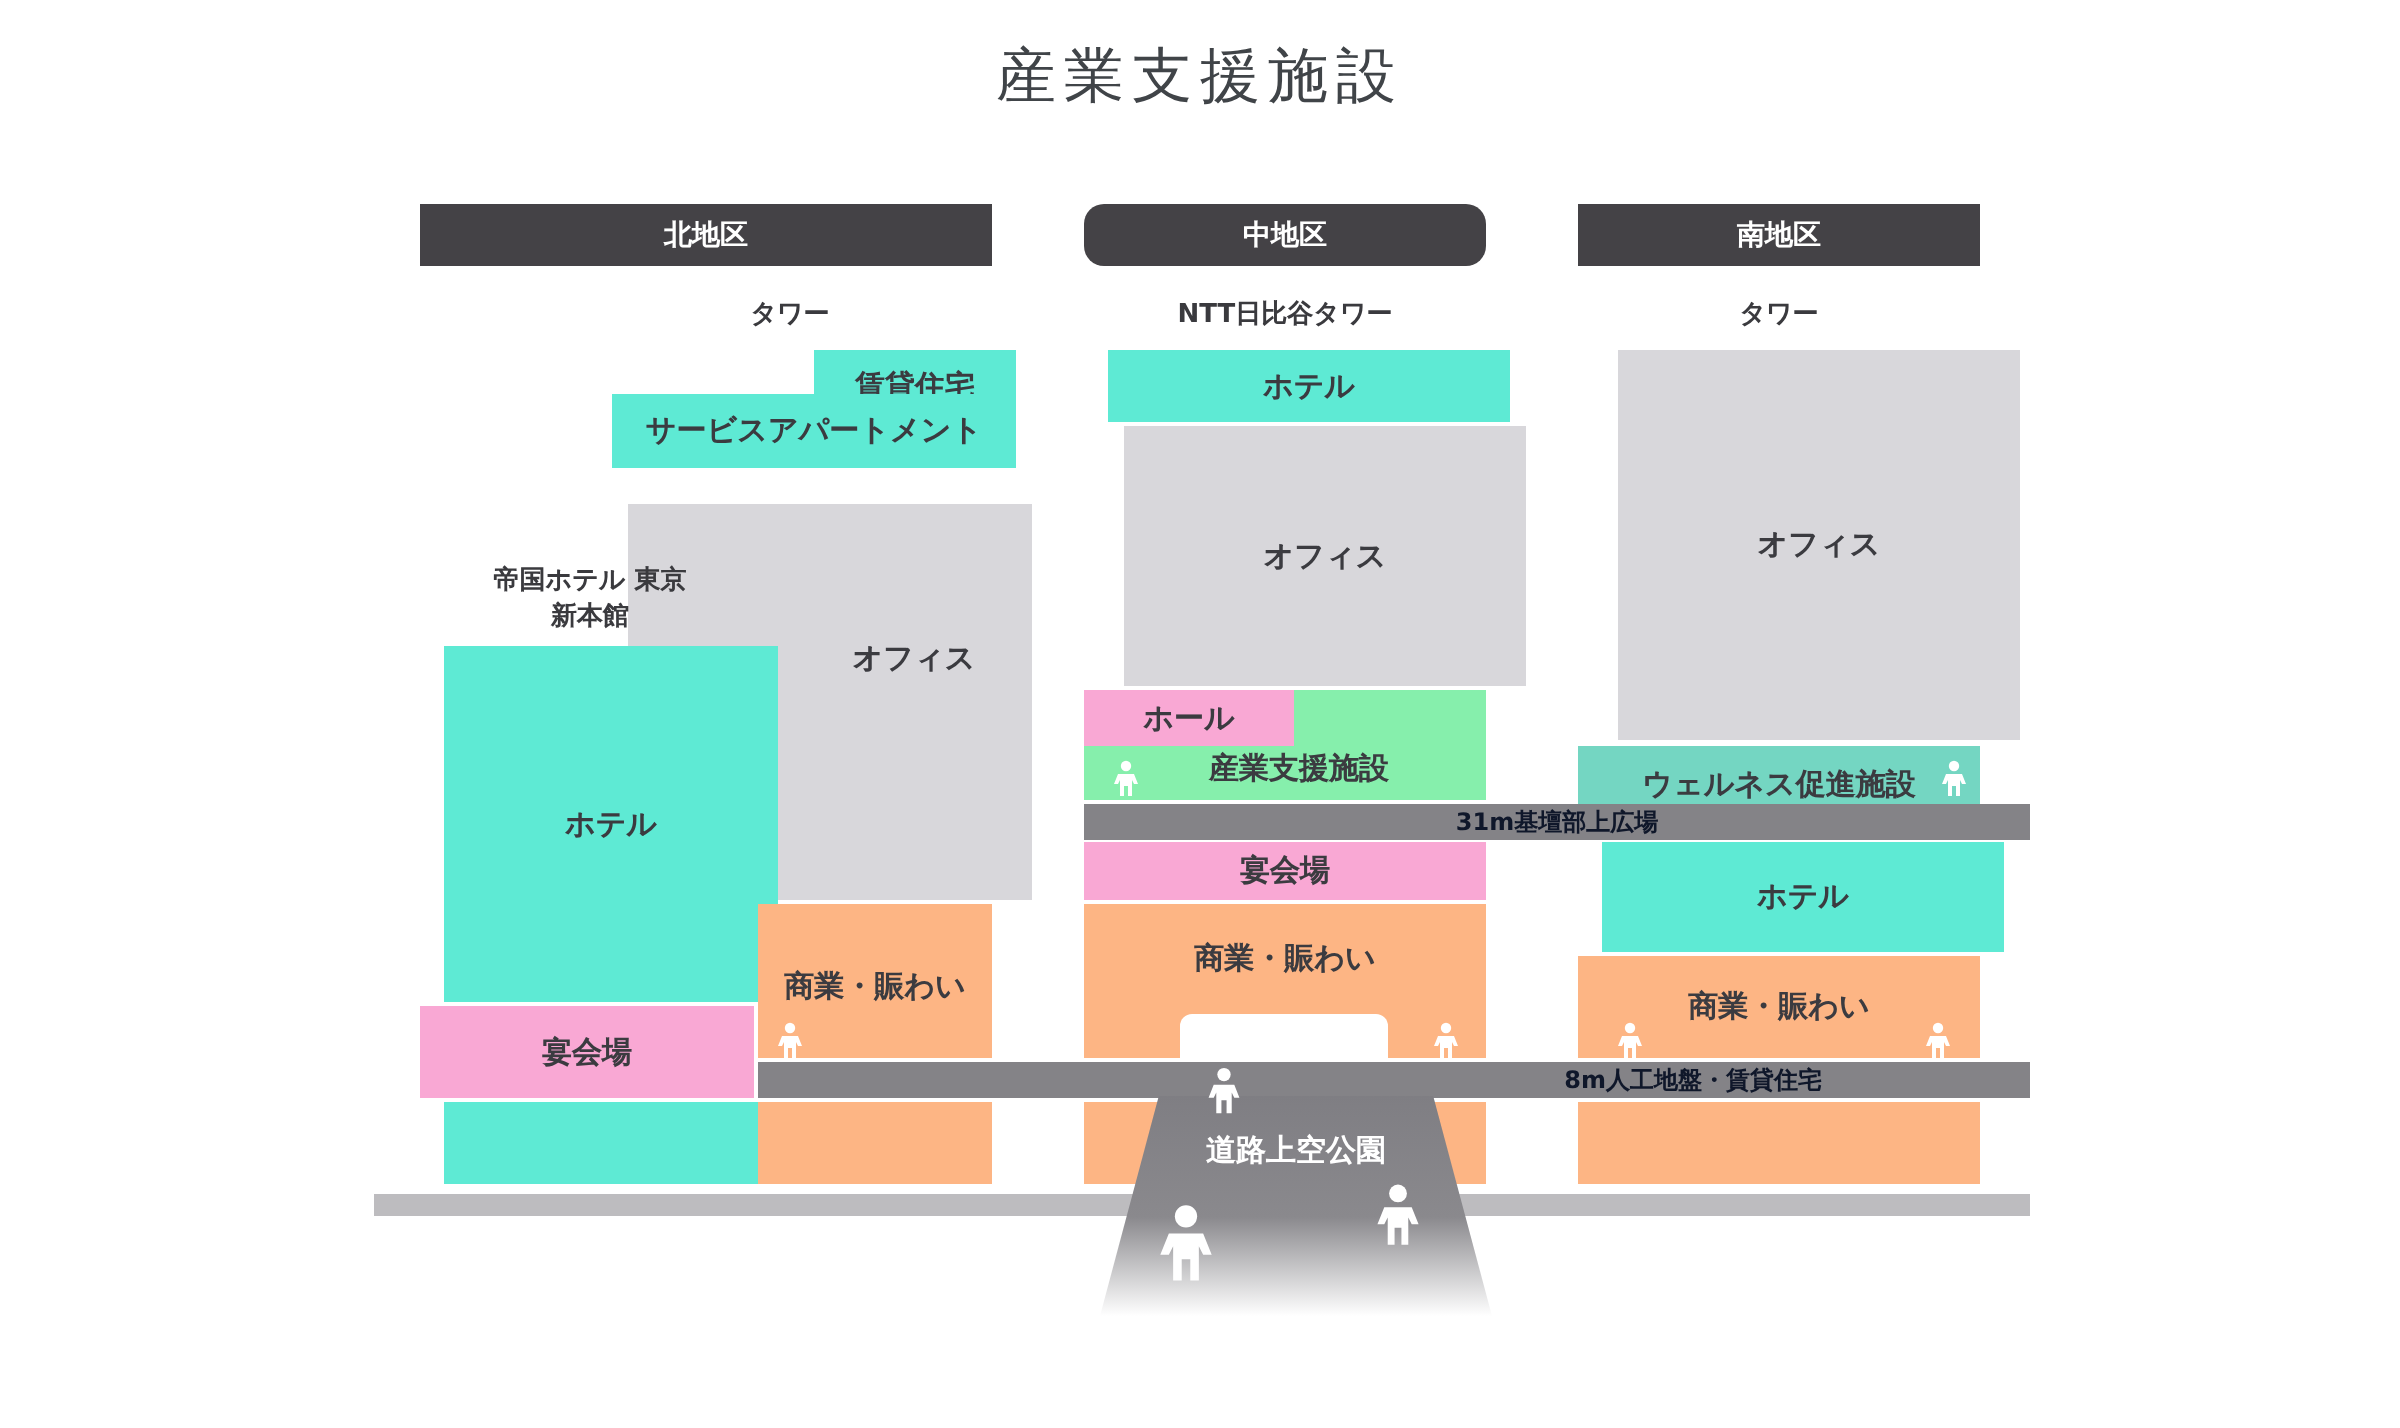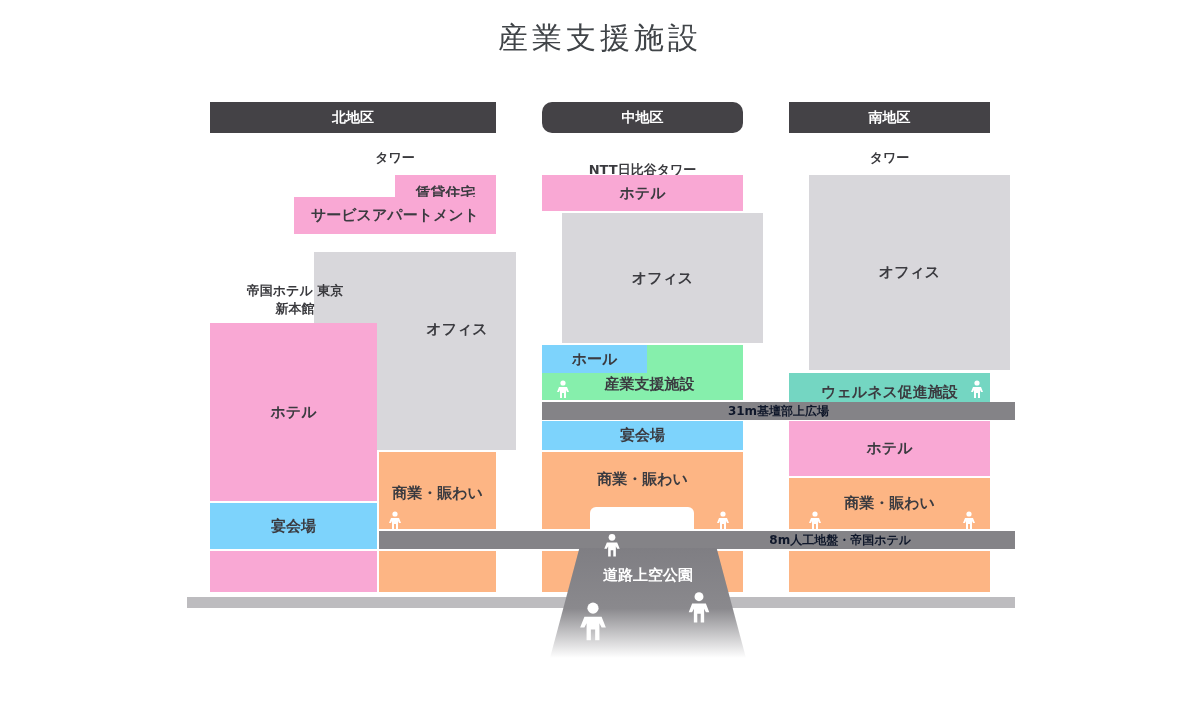--- a/index.html
+++ b/index.html
@@ -16,23 +16,23 @@
       position:absolute; top:102px; height:31px; background:#444246; color:#fff;
       font-size:14px; font-weight:bold; display:flex; align-items:center; justify-content:center;text-align:right;
     }
     .label {
       position:absolute; font-size:13px; font-weight:bold; color:#3a3a3e; text-align:center; line-height:18px;
     }
     .blk {
       position:absolute; display:flex; align-items:center; justify-content:center;
       font-size:15px; font-weight:bold; color:#3b3b40; box-sizing:border-box;
     }
-    .y { background:#f9a8d4; }
+    .y { background:#5eead4;margin-left:12px; }
     .g { background:#d8d7db;margin-left:20px; }
-    .p { background:#7dd3fc; }
+    .p { background:#f9a8d4; }
     .o { background:#fdb584; }
     .b { background:#86efac; }
     .t { background:#74d6c2; }
     .deck {
       position:absolute; height:18px; background:#848387; color:#0f172a;
       font-size:12px; font-weight:bold; display:flex; align-items:center; justify-content:center;
     }
     .ground { position:absolute; left:187px; top:597px; width:828px; height:11px; background:#bdbcbf; }
     .park {
       position:absolute; left:550px; top:548px; width:196px; height:110px;
@@ -52,21 +52,21 @@
 </head>
 <body>
 
 <div class="title">産業支援施設</div>
 
 <div class="hdr" style="left:210px;width:286px;">北地区</div>
 <div class="hdr" style="left:542px;width:201px;border-radius:10px;">中地区</div>
 <div class="hdr" style="left:789px;width:201px;">南地区</div>
 
 <div class="label" style="left:295px;width:200px;top:149px;">タワー</div>
-<div class="label" style="left:542px;width:201px;top:149px;margin-top:12px;">NTT日比谷タワー</div>
+<div class="label" style="left:542px;width:201px;top:149px;">NTT日比谷タワー</div>
 <div class="label" style="left:789px;width:201px;top:149px;">タワー</div>
 
 <div class="blk y" style="left:395px;top:175px;width:101px;height:36px;">賃貸住宅</div>
 <div class="blk y" style="left:294px;top:197px;width:202px;height:37px;">サービスアパートメント</div>
 <div class="blk g" style="left:294px;top:252px;width:202px;height:198px;align-items:flex-start;padding-left:84px;padding-top:68px;">
     <span>オフィス</span>
   </div>
 <div class="label" style="left:232px;top:282px;width:126px;">
   <div>帝国ホテル 東京</div>
   <div>新本館</div>
@@ -86,21 +86,21 @@
 <div class="gap" style="left:590px;top:507px;width:104px;height:24px;"></div>
 <div class="blk o" style="left:542px;top:551px;width:201px;height:41px;"></div>
 
 <div class="blk g" style="left:789px;top:175px;width:201px;height:195px;">オフィス</div>
 <div class="blk t" style="left:789px;top:373px;width:201px;height:39px;">ウェルネス促進施設</div>
 <div class="blk y" style="left:789px;top:421px;width:201px;height:55px;">ホテル</div>
 <div class="blk o" style="left:789px;top:478px;width:201px;height:51px;">商業・賑わい</div>
 <div class="blk o" style="left:789px;top:551px;width:201px;height:41px;"></div>
 
 <div class="deck" style="left:542px;top:402px;width:473px;">31m基壇部上広場</div>
-<div class="deck" style="left:379px;top:531px;width:636px;justify-content:flex-end;padding-right:104px;box-sizing:border-box;">8m人工地盤・帝国ホテル</div>
+<div class="deck" style="left:379px;top:531px;width:636px;justify-content:flex-end;padding-right:104px;box-sizing:border-box;">8m人工地盤・賃貸住宅</div>
 
 <div class="ground"></div>
 
 <div class="park"></div>
 <div class="park-label">道路上空公園</div>
 
 <div class="person" style="left:388px;top:511px;">
   <svg width="14" height="18" viewBox="0 0 14 18">
       <circle cx="7" cy="3" r="2.6" fill="#fff"></circle>
       <path d="M3 7h8l2 5h-2l-1-2v8H8v-5H6v5H4v-8l-1 2H1z" fill="#fff"></path>

